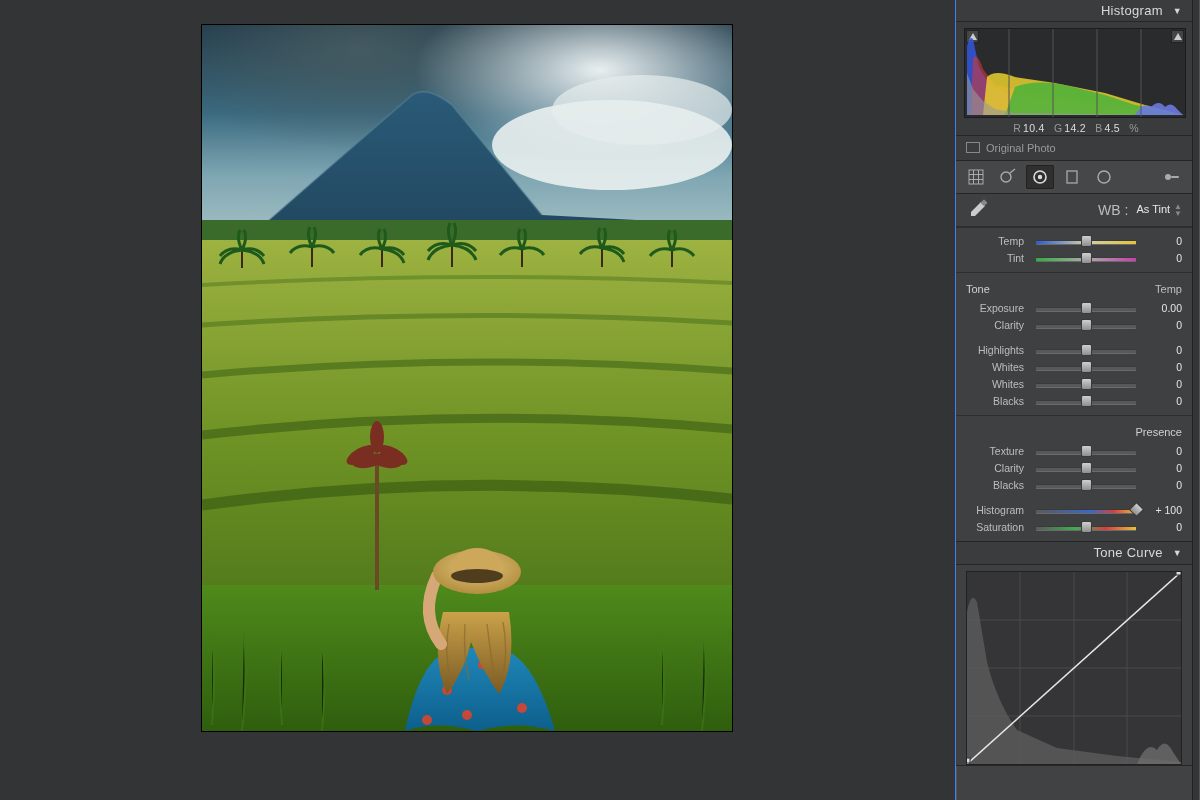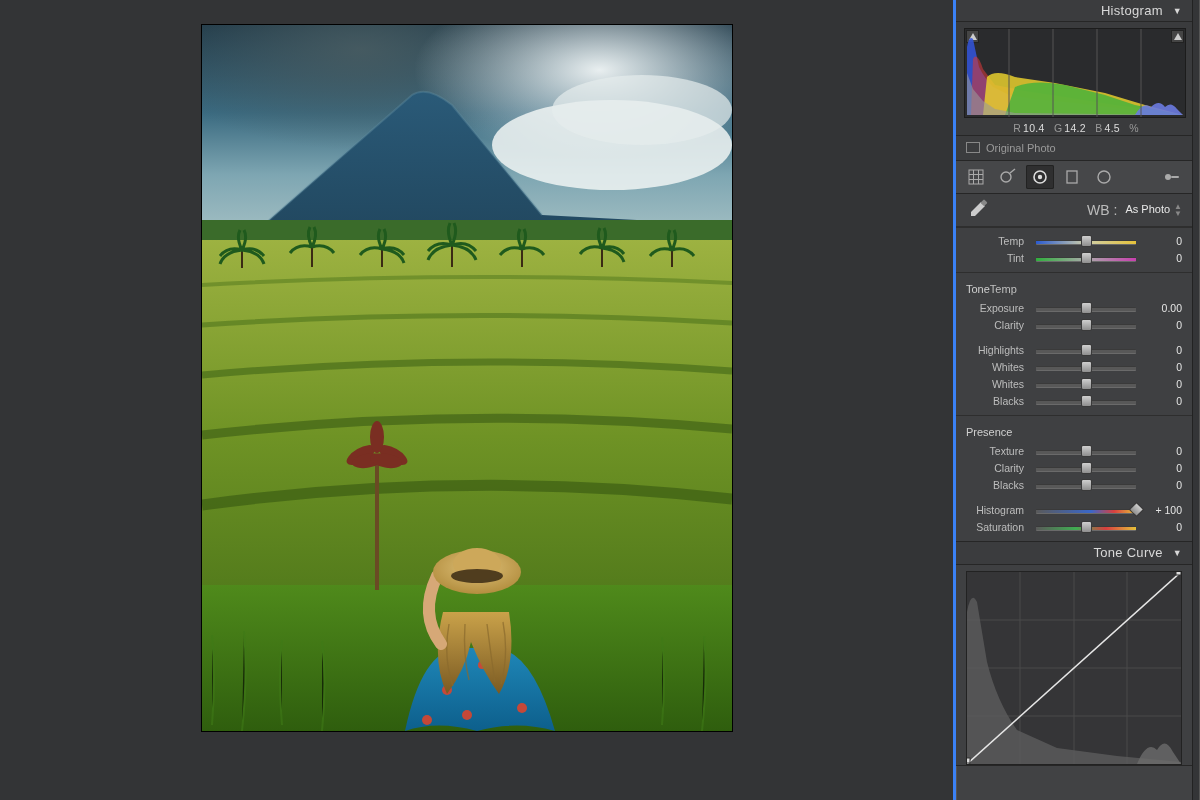--- a/index.html
+++ b/index.html
@@ -1,21 +1,21 @@
 <!DOCTYPE html>
 <html><head>
 <meta charset="utf-8">
 <style>
 html,body{margin:0;padding:0;width:1200px;height:800px;overflow:hidden;background:#333436;font-family:"Segoe UI",Arial,sans-serif;font-size:11px;color:#bbb;-webkit-font-smoothing:antialiased}
 #app{display:flex;width:1200px;height:800px}
 #canvas-area{flex:1;position:relative;background:#333436}
 #photo{position:absolute;left:202px;top:25px;width:530px;height:706px;box-shadow:0 0 0 1px #000}
 #photo svg{width:100%;height:100%;display:block}
 
-#side{width:236px;background:#414244;display:flex;flex-direction:column;border-left:3px solid #3b82f6;box-shadow:inset 1px 0 0 #555}
+#side{width:236px;background:#414244;display:flex;flex-direction:column;border-left:1px solid #3b82f6;box-shadow:inset 1px 0 0 #555}
 .panel-title{height:21px;line-height:21px;text-align:right;padding-right:10px;background:#3b3c3e;font-size:13px;color:#d8d8d8;border-bottom:1px solid #262626;letter-spacing:.3px}
 .panel-title .tri{display:inline-block;margin-left:6px;font-size:9px;vertical-align:middle}
 
 #histo-box{height:114px;border-bottom:1px solid #262626;background:#3a3b3d;position:relative;padding:6px 8px 0 8px;box-sizing:border-box}
 #histo{position:relative;width:220px;height:88px;background:#2a2b2d;border:1px solid #1c1c1c}
 .clip{position:absolute;top:1px;width:11px;height:11px;background:#454545;border:1px solid #222}
 .clip.l{left:1px}.clip.r{right:1px}
 .clip::after{content:"";position:absolute;left:2px;top:2px;border-left:4px solid transparent;border-right:4px solid transparent}
 .clip.l::after{border-bottom:7px solid #ccc}
 .clip.r::after{border-bottom:7px solid #ccc}
@@ -28,23 +28,23 @@
 
 #toolstrip{height:32px;border-bottom:1px solid #262626;background:#464749;display:flex;align-items:center;padding:0 6px;gap:4px}
 .tool{width:28px;height:24px;display:flex;justify-content:center;align-items:center;border-radius:2px;cursor:pointer}
 .tool svg{width:20px;height:20px;display:block}
 .tool.sel{background:#2f2f30;box-shadow:inset 0 0 0 1px #222}
 .tool:last-child{margin-left:auto}
 
 #basic{background:#3f4042;border-bottom:1px solid #262626}
 .sect{padding:4px 10px 6px 10px;border-top:1px solid #2e2e2e}
 .sect:first-child{border-top:none}
-.sect-head{display:flex;font-size:11px;color:#d0d0d0;margin:6px 0 4px 0}
+.sect-head{display:flex;justify-content:space-between;font-size:11px;color:#d0d0d0;margin:6px 0 4px 0}
 .sect-head .right{color:#bfbfbf;cursor:pointer}
-.sect-head.center{justify-content:flex-start}
+.sect-head.center{justify-content:flex-end}
 
 #wb-row{display:flex;align-items:center;height:32px;padding:0 10px;border-bottom:1px solid #2e2e2e}
 #eyedrop{width:22px;height:22px;margin-right:auto;cursor:pointer}
 #wb-row .lab{color:#bbb;font-size:14px;margin-right:8px}
 #wb-sel{color:#e8e8e8;font-size:11px;cursor:pointer}
 #wb-sel .arrows{display:inline-block;margin-left:4px;font-size:8px;color:#888;line-height:7px;vertical-align:middle}
 
 .srow{display:flex;align-items:center;height:17px;gap:12px}
 .srow .sl-label{width:58px;text-align:right;font-size:10.5px;color:#bdbdbd}
 .srow .sl-val{width:34px;text-align:right;font-size:10.5px;color:#e4e4e4}
@@ -292,21 +292,21 @@
         </div>
     </div>
 
     <div id="basic">
       <div id="wb-row">
         <svg id="eyedrop" viewBox="0 0 22 22">
             <path d="M15 3 L19 7 L9 17 L5 17 L5 13 Z" fill="#ccc"></path>
             <rect x="16" y="1" width="5" height="5" rx="1" transform="rotate(45 18 3)" fill="#888"></rect>
           </svg>
         <span class="lab">WB :</span>
-        <span id="wb-sel"><span>As Photo</span><span class="arrows">▲<br>▼</span></span>
+        <span id="wb-sel"><span>As Tint</span><span class="arrows">▲<br>▼</span></span>
       </div>
 
       <div class="sect">
         <div class="srow">
           <span class="sl-label">Temp</span>
           <div class="track temp">
               <div class="bar"></div>
               <div class="knob" style="left: 50%;"></div>
             </div>
           <span class="sl-val">0</span>

